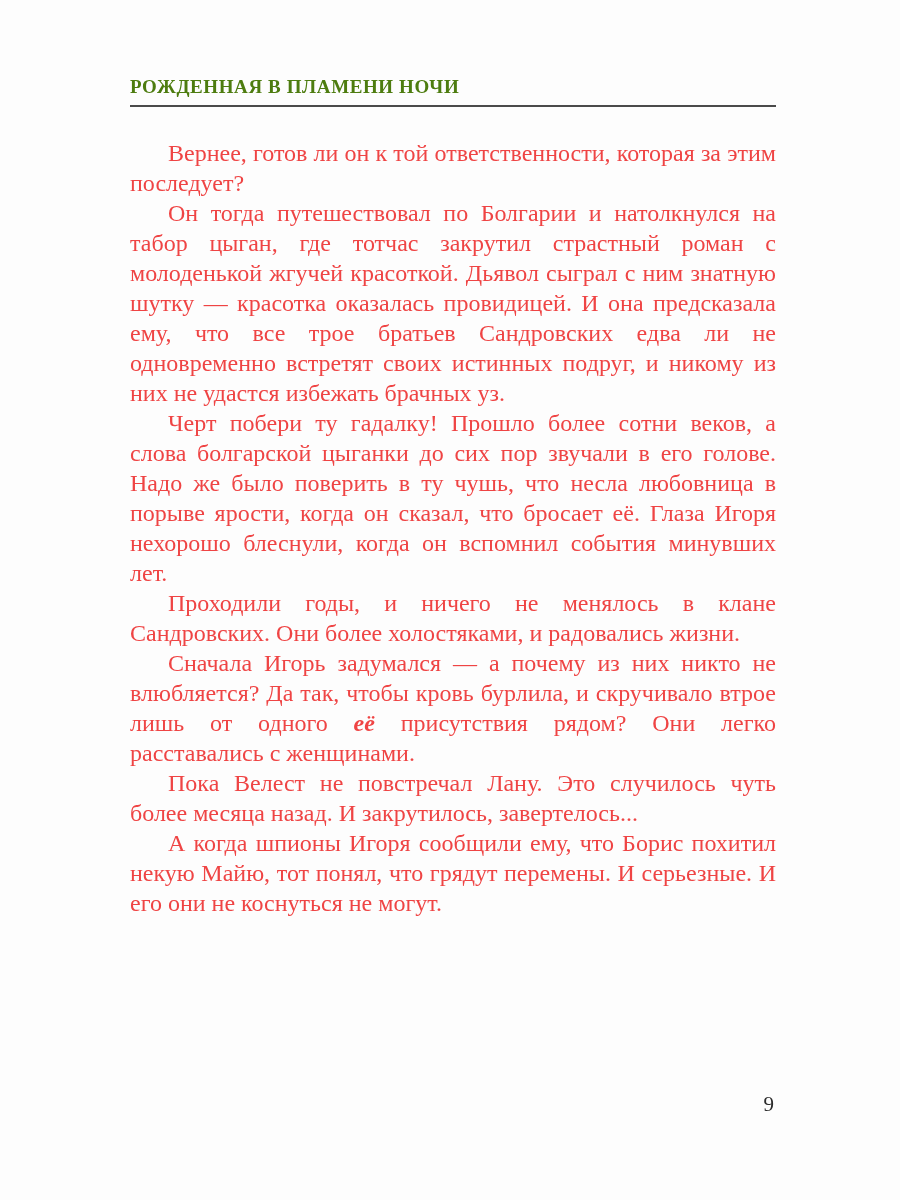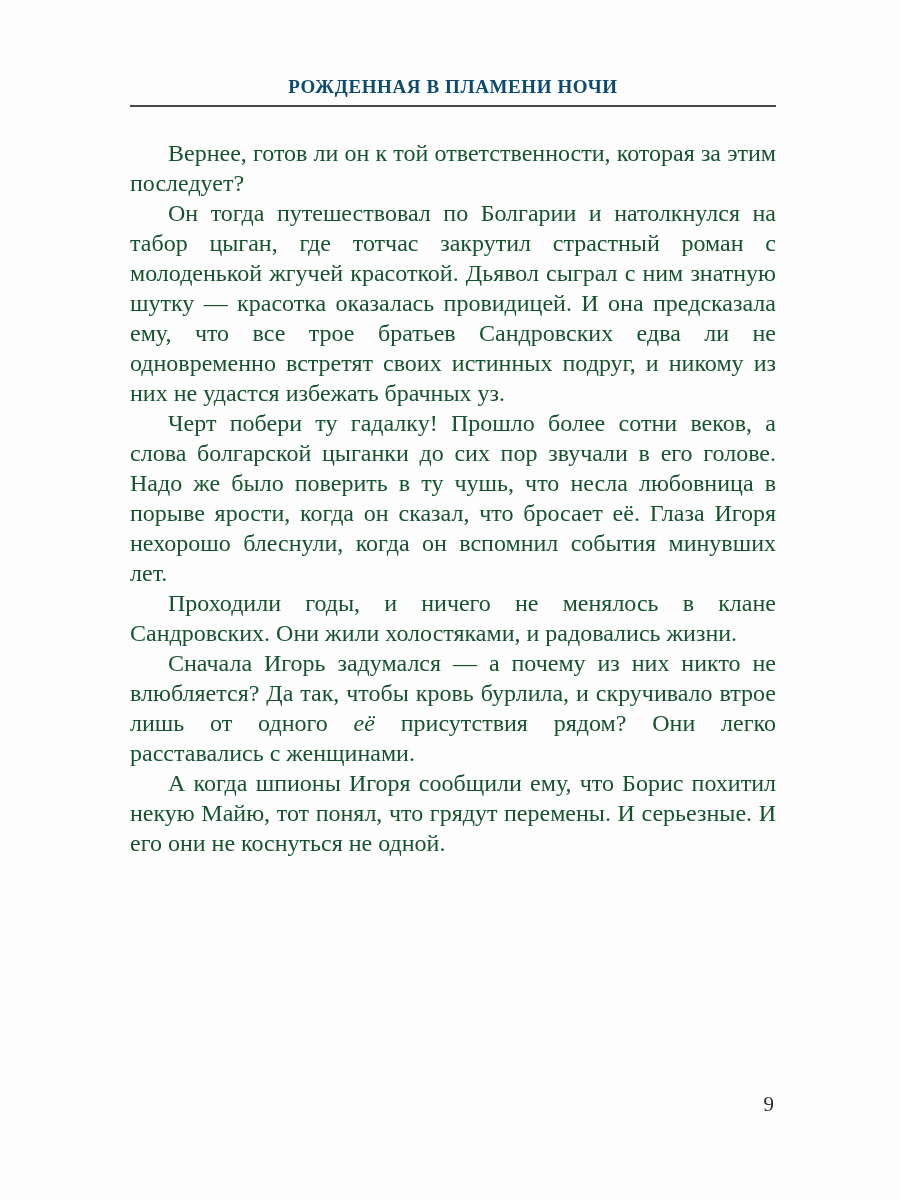--- a/index.html
+++ b/index.html
@@ -16,48 +16,49 @@
     color: #1f1f1f;
     overflow: hidden;
   }
   .content {
     position: absolute;
     left: 130px;
     top: 76px;
     width: 646px;
   }
   .header-title {
-    text-align: center;
+    text-align: left;
     font-size: 19px;
     font-weight: 600;
     letter-spacing: 0.6px;
-    color: #0c4a6e;
+    color: #4d7c0f;
     line-height: 22px;
   }
   .header-rule {
     height: 0;
     border-top: 2px solid #4a4a4a;
     margin-top: 7px;
   }
   .body-text {
     margin-top: 31px;
   }
   .body-text p {
     margin: 0;
     padding: 0;
     text-indent: 38px;
     font-size: 24px;
     line-height: 30px;
     text-align: justify;
-    color: #14532d;
+    color: #ef4444;
     hyphens: auto;
     -webkit-hyphens: auto;
   }
   .body-text p em {
     font-style: italic;
+    font-weight: bold;
   }
   .page-number {
     position: absolute;
     top: 1092px;
     right: 126px;
     font-size: 21px;
     color: #2b2b2b;
     text-align: right;
   }
 </style>
@@ -67,19 +68,20 @@
 <div class="page">
   <div class="content">
     <div class="header">
       <div class="header-title">РОЖДЕННАЯ В ПЛАМЕНИ НОЧИ</div>
       <div class="header-rule"></div>
     </div>
     <div class="body-text" id="body-text">
         <p><span>Вернее, готов ли он к той ответственности, которая за этим последует?</span></p>
         <p><span>Он тогда путешествовал по Болгарии и натолкнулся на табор цыган, где тотчас закрутил страстный роман с молоденькой жгучей красоткой. Дьявол сыграл с ним знатную шутку — красотка оказалась провидицей. И она предсказала ему, что все трое братьев Сандровских едва ли не одновременно встретят своих истинных подруг, и никому из них не удастся избежать брачных уз.</span></p>
         <p><span>Черт побери ту гадалку! Прошло более сотни веков, а слова болгарской цыганки до сих пор звучали в его голове. Надо же было поверить в ту чушь, что несла любовница в порыве ярости, когда он сказал, что бросает её. Глаза Игоря нехорошо блеснули, когда он вспомнил события минувших лет.</span></p>
-        <p><span>Проходили годы, и ничего не менялось в клане Сандровских. Они жили холостяками, и радовались жизни.</span></p>
+        <p><span>Проходили годы, и ничего не менялось в клане Сандровских. Они более холостяками, и радовались жизни.</span></p>
         <p><span>Сначала Игорь задумался — а почему из них никто не влюбляется? Да так, чтобы кровь бурлила, и скручивало втрое лишь от одного </span><em>её</em><span> присутствия рядом? Они легко расставались с женщинами.</span></p>
-        <p><span>А когда шпионы Игоря сообщили ему, что Борис похитил некую Майю, тот понял, что грядут перемены. И серьезные. И его они не коснуться не одной.</span></p>
+        <p><span>Пока Велест не повстречал Лану. Это случилось чуть более месяца назад. И закрутилось, завертелось...</span></p>
+        <p><span>А когда шпионы Игоря сообщили ему, что Борис похитил некую Майю, тот понял, что грядут перемены. И серьезные. И его они не коснуться не могут.</span></p>
       </div>
   </div>
   <div class="page-number">9</div>
 </div>
 
 </body></html>

